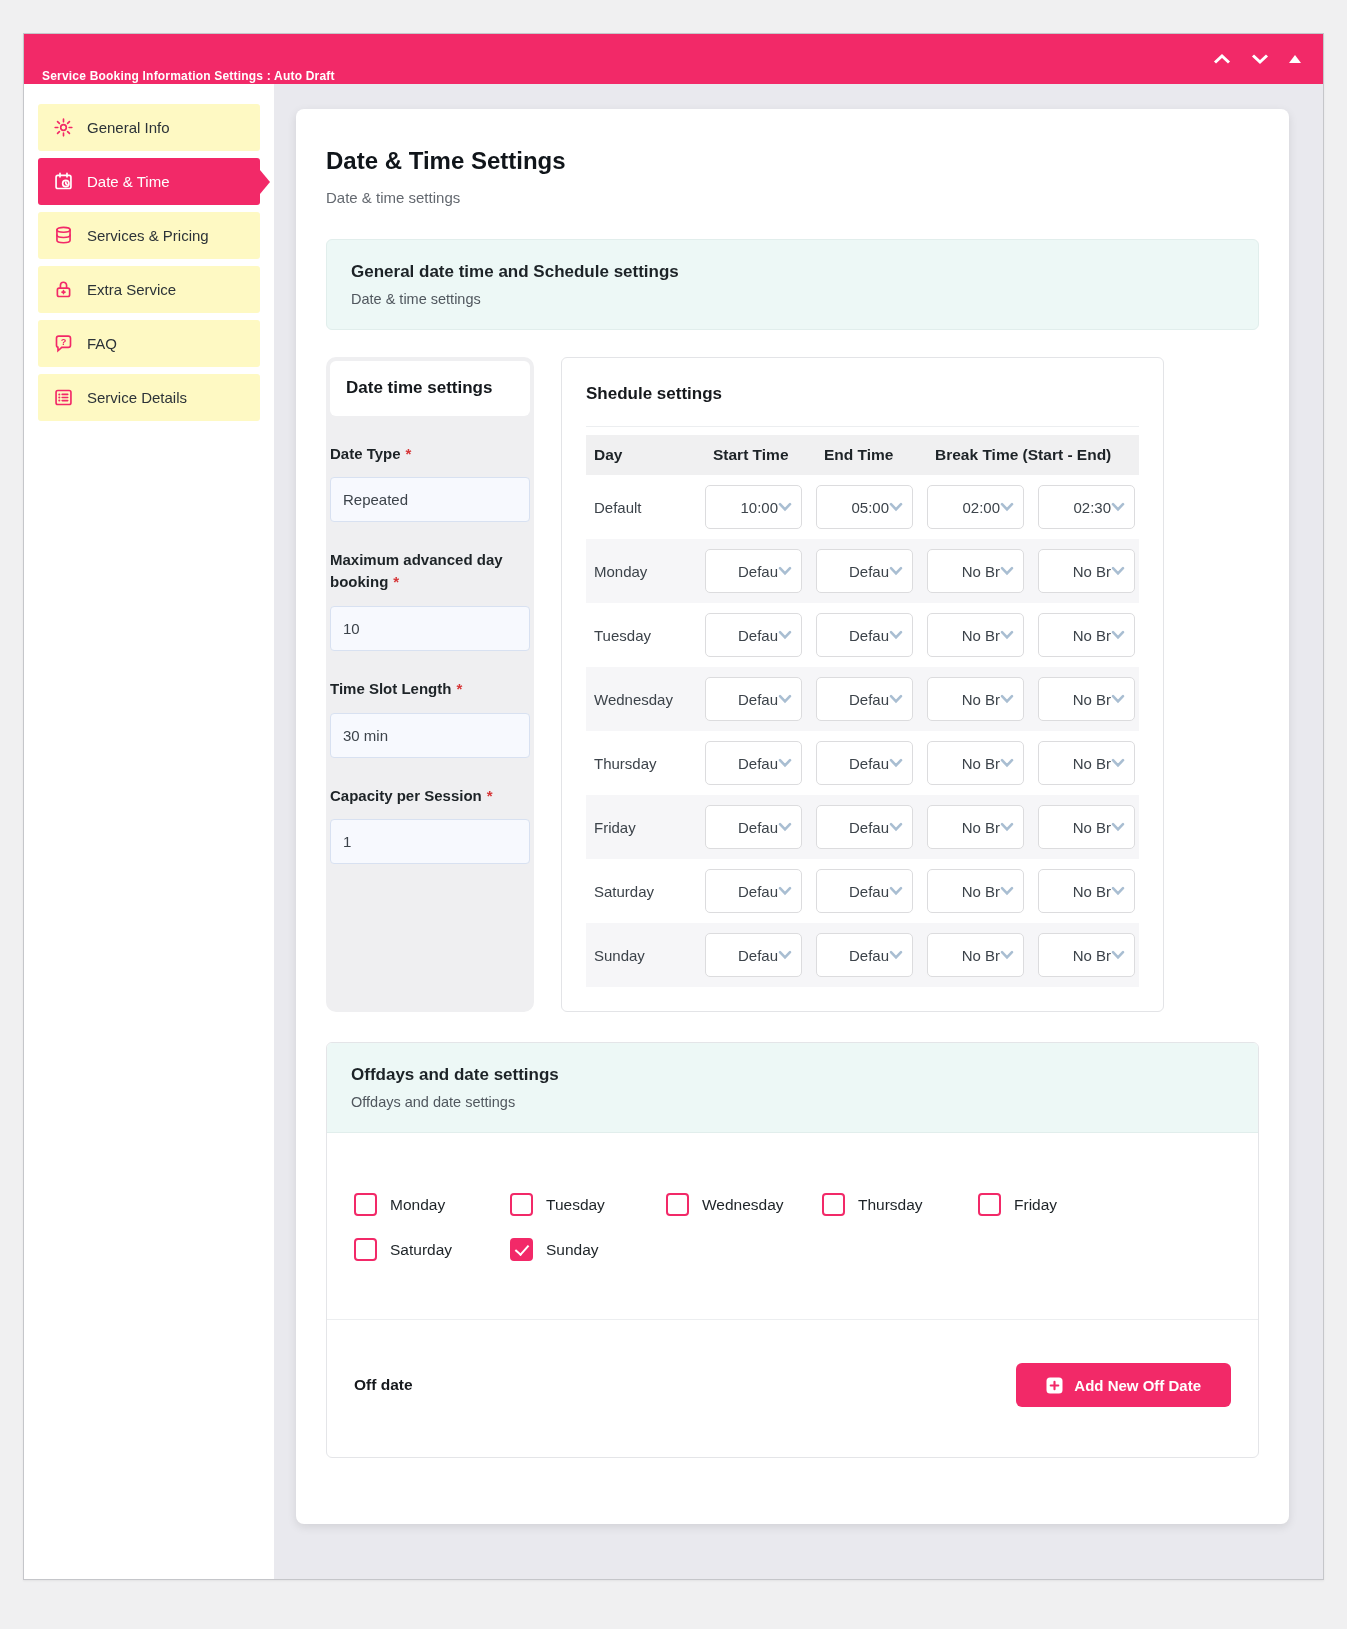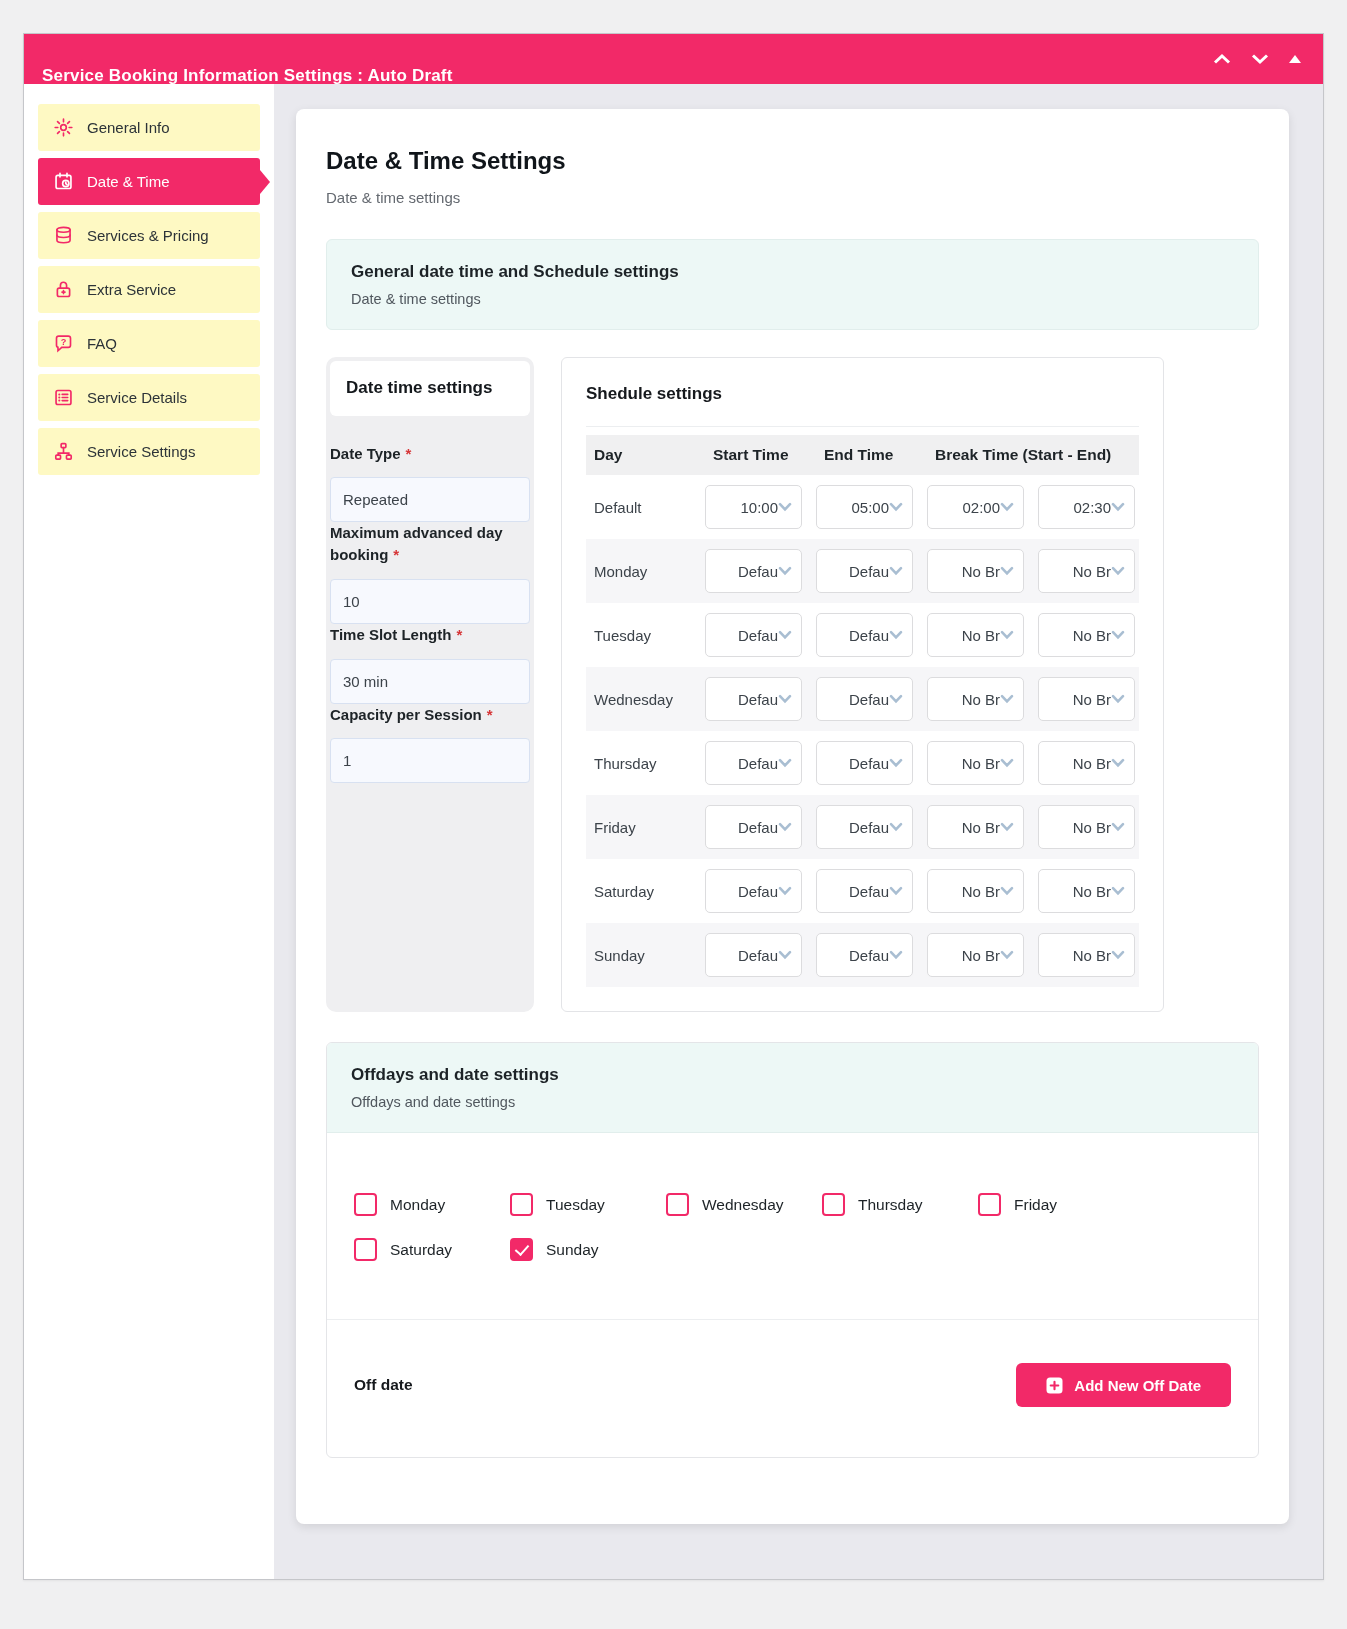--- a/index.html
+++ b/index.html
@@ -17,21 +17,21 @@
     position:absolute; left:23px; top:33px; width:1301px; height:1547px;
     background:#fff; border:1px solid #c5c6ca;
     box-shadow:0 1px 2px rgba(0,0,0,.06);
     display:flex; flex-direction:column;
   }
   .metabox-header {
     height:50px; flex:none; background:#f22968;
     display:flex; align-items:center; justify-content:space-between;
     padding:0 22px 0 18px;
   }
-  .metabox-title { color:#fff; font-size:17px; font-weight:700; letter-spacing:.2px;margin-top:33px; }
+  .metabox-title { color:#fff; font-size:12px; font-weight:700; letter-spacing:.2px;margin-top:33px; }
   .header-controls { display:flex; align-items:center; gap:20px; }
   .hc-btn { display:flex; align-items:center; cursor:pointer; }
   .triangle-up { width:0; height:0; border-left:6px solid transparent; border-right:6px solid transparent; border-bottom:8px solid #fff; }
 
   .metabox-body { flex:1; display:flex; min-height:0; }
 
   
   .sidebar { width:250px; flex:none; background:#fff; padding:20px 14px; }
   .side-item {
     position:relative;
@@ -65,21 +65,21 @@
   .teal-box .tb-sub { font-size:14.5px; color:#50575e; margin-top:9px; }
   .mb27 { margin-bottom:27px; }
 
   
   .panels { display:flex; gap:27px; align-items:stretch; margin-bottom:30px; }
   .left-panel { width:208px; flex:none; background:#efeff1; border-radius:10px; padding:4px; }
   .panel-title-box {
     background:#fff; border-radius:6px; padding:15px 16px; margin-bottom:27px;
     font-size:17px; font-weight:700; line-height:1.45; color:#14181c;
   }
-  .field { }
+  .field { margin-bottom:27px; }
   .field-label { font-size:15px; font-weight:600; color:#1d2327; margin-bottom:13px; line-height:1.45; }
   .req { color:#d63638; margin-left:5px; font-weight:700; }
   .input-box {
     height:45px; background:#f7f9fe; border:1px solid #d8e1f1; border-radius:4px;
     display:flex; align-items:center; padding:0 12px; font-size:15px; color:#3c434a;
     cursor:text;
   }
 
   .schedule-card { width:603px; flex:none; border:1px solid #e3e4e7; border-radius:6px; padding:26px 24px 24px; }
   .schedule-title { font-size:17px; font-weight:700; color:#16191d; padding-bottom:22px; border-bottom:1px solid #eceef0; margin-bottom:8px; }
@@ -217,31 +217,20 @@
         <div class="side-item">
           <span class="s-icon">
             <svg width="21" height="21" viewBox="0 0 24 24" fill="none" stroke="currentColor" stroke-width="1.9" stroke-linecap="round">
                 <rect x="3.5" y="4" width="17" height="16" rx="2"></rect>
                 <path d="M7.2 8.5h.01M7.2 12h.01M7.2 15.5h.01" stroke-width="2.4"></path>
                 <path d="M10.5 8.5h6.3M10.5 12h6.3M10.5 15.5h6.3"></path>
               </svg>
           </span>
           <span>Service Details</span>
         </div>
-        <div class="side-item">
-          <span class="s-icon">
-            <svg width="21" height="21" viewBox="0 0 24 24" fill="none" stroke="currentColor" stroke-width="1.9" stroke-linecap="round">
-                <rect x="9.3" y="3" width="5.4" height="4.6" rx="1"></rect>
-                <rect x="3.2" y="16.2" width="5.4" height="4.6" rx="1"></rect>
-                <rect x="15.4" y="16.2" width="5.4" height="4.6" rx="1"></rect>
-                <path d="M12 7.6v4M5.9 16.2v-2.3h12.2v2.3M12 11.6v2.3"></path>
-              </svg>
-          </span>
-          <span>Service Settings</span>
-        </div>
       </aside>
 
       <div class="content">
         <div class="card">
 
           <div class="page-title">Date &amp; Time Settings</div>
           <div class="page-subtitle">Date &amp; time settings</div>
 
           <div class="teal-box mb27">
             <div class="tb-title">General date time and Schedule settings</div>

